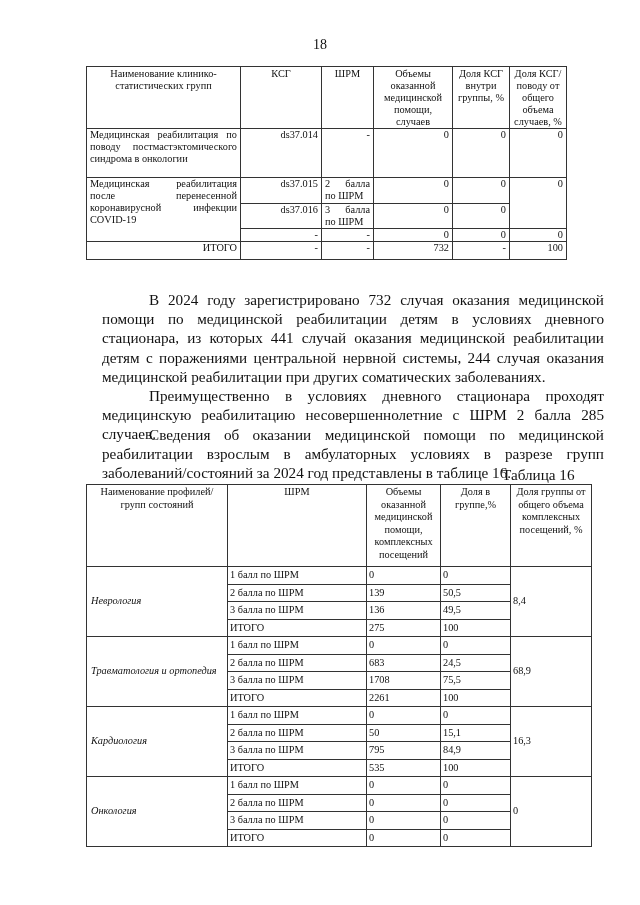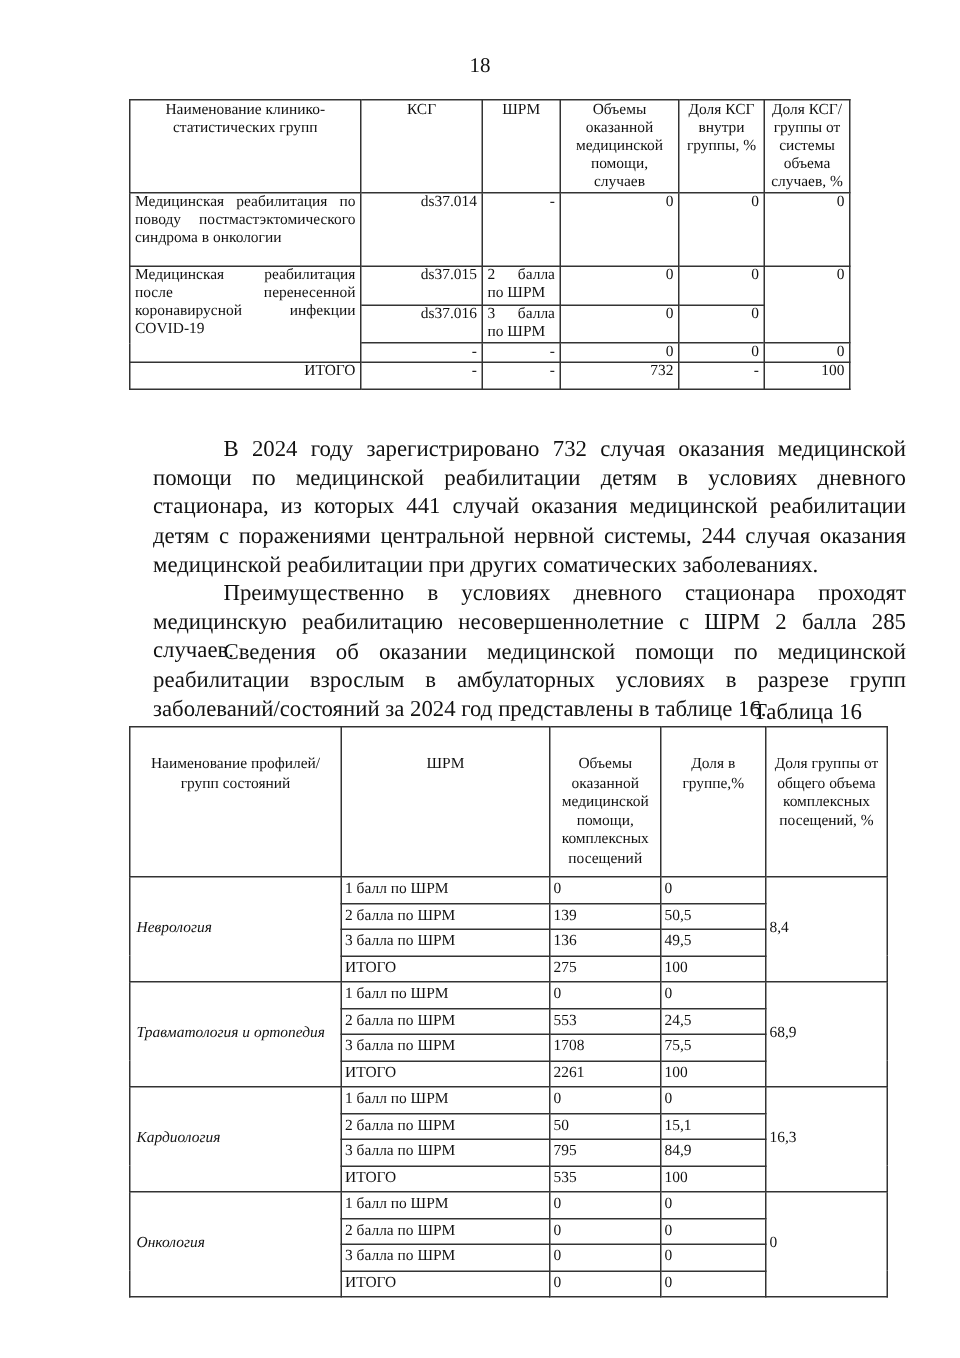--- a/index.html
+++ b/index.html
@@ -24,21 +24,21 @@
   
   .para {
     position: absolute; left: 90px; width: 502px; font-size: 15.2px; line-height: 19.2px;
     text-align: justify; margin: 12px;
   }
   .para .indent { display: inline-block; width: 47px; }
   .table-caption { position: absolute; left: 502px; top: 466px; width: 100px; font-size: 15.2px; }
 
   
   #t2 { left: 86px; top: 484px; width: 505px; font-size: 10.3px; line-height: 12.5px; }
-  #t2 th { text-align: center; height: 80px; padding-top: 19px; margin-left: 12px; }
+  #t2 th { text-align: center; height: 80px; padding-top: 1px; margin-left: 12px; }
   #t2 td { height: 16.5px; vertical-align: middle; padding: 0 2px; }
   #t2 td.grp { text-align: left; vertical-align: middle; padding-left: 4px; font-style: italic; }
   #t2 td.share { vertical-align: middle; }
 </style>
 </head>
 <body>
 
 <div class="page-num">18</div>
 
 <table id="t1">
@@ -50,21 +50,21 @@
       <col style="width:57px">
       <col style="width:57px">
   </colgroup>
   <tbody>
       <tr>
     <th>Наименование клинико-статистических групп</th>
     <th>КСГ</th>
     <th>ШРМ</th>
     <th>Объемы оказанной медицинской помощи, случаев</th>
     <th>Доля КСГ внутри группы, %</th>
-    <th>Доля КСГ/группы от системы объема случаев, %</th>
+    <th>Доля КСГ/поводу от общего объема случаев, %</th>
   </tr>
   <tr style="height:49px">
     <td class="just">Медицинская реабилитация по поводу постмастэктомического синдрома в онкологии</td>
     <td>ds37.014</td>
     <td>-</td>
     <td>0</td>
     <td>0</td>
     <td>0</td>
   </tr>
   <tr style="height:26px">
@@ -147,21 +147,21 @@
 
   <tr>
     <td class="grp" rowspan="4">Травматология и ортопедия</td>
     <td>1 балл по ШРМ</td>
     <td>0</td>
     <td>0</td>
     <td class="share" rowspan="4">68,9</td>
   </tr>
   <tr>
     <td>2 балла по ШРМ</td>
-    <td>553</td>
+    <td>683</td>
     <td>24,5</td>
   </tr>
   <tr>
     <td>3 балла по ШРМ</td>
     <td>1708</td>
     <td>75,5</td>
   </tr>
   <tr>
     <td>ИТОГО</td>
     <td>2261</td>

